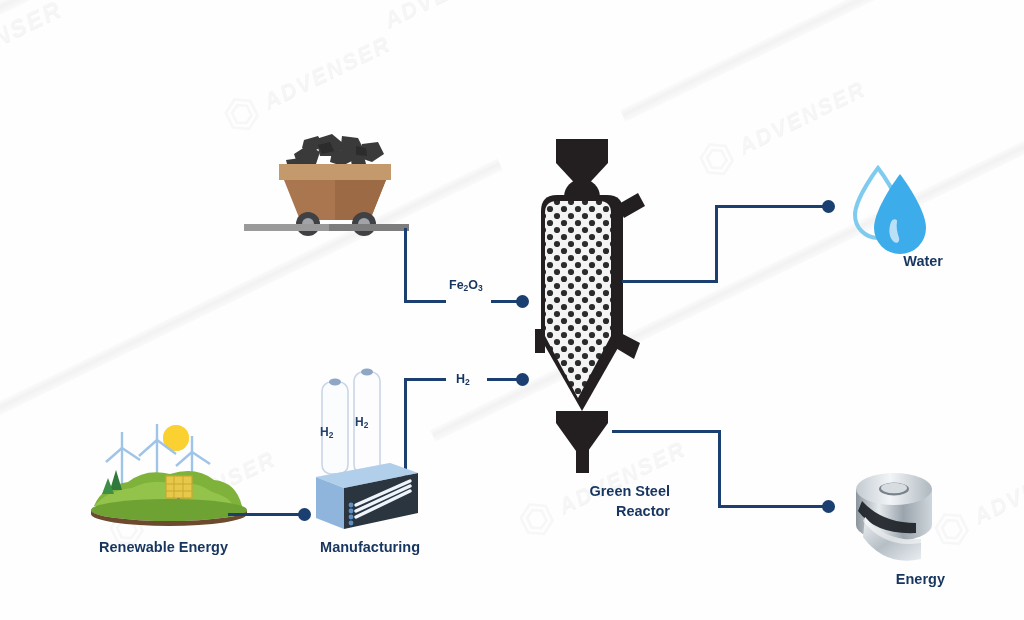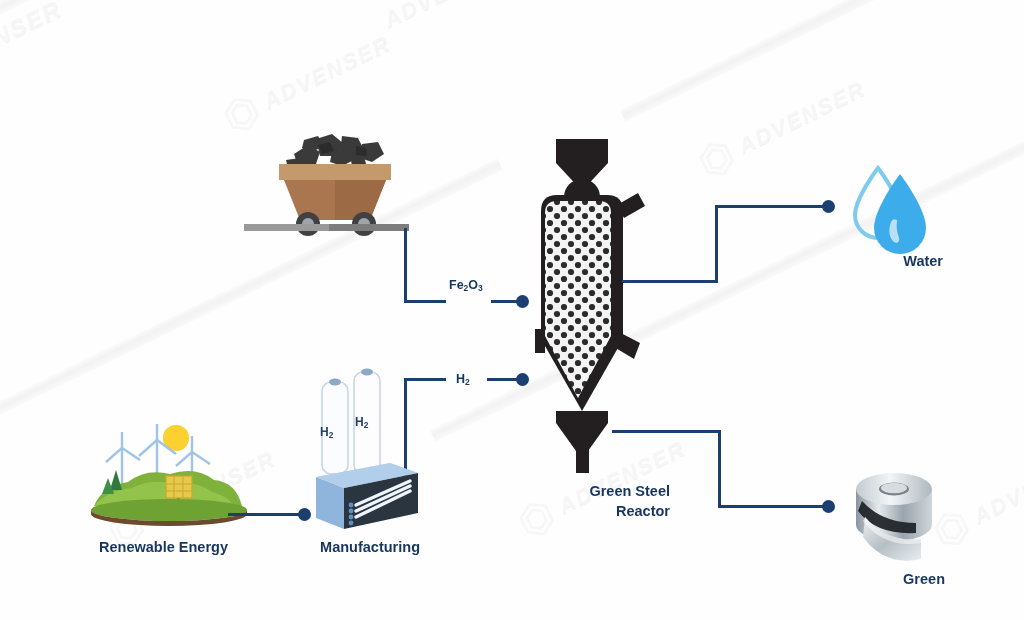--- a/index.html
+++ b/index.html
@@ -269,21 +269,21 @@
     <ellipse cx="46" cy="24" rx="38" ry="16" fill="url(#steelTop)"></ellipse>
 
     <ellipse cx="46" cy="24" rx="15" ry="6.4" fill="#79838c"></ellipse>
     <ellipse cx="46" cy="23" rx="13" ry="5.2" fill="#d6dce0"></ellipse>
 
     <path d="M14 36 q20 22 54 22 l0 10 q-40 2 -58 -22 z" fill="#1d2227" opacity=".92"></path>
 
     <path d="M17 52 q22 26 56 22 l0 20 q-36 8 -58 -22 z" fill="url(#steelTail)"></path>
     <path d="M17 52 q22 26 56 22 l0 4 q-36 6 -58 -22 z" fill="#ffffff" opacity=".5"></path>
   </svg>
-  <div class="lbl" style="left:845px;top:570px;width:100px;">Green</div>
+  <div class="lbl" style="left:845px;top:570px;width:100px;">Energy</div>
 
   <svg class="svg-abs" style="left:84px;top:418px;" width="170" height="112" viewBox="0 0 170 112">
 
     <circle cx="92" cy="20" r="13" fill="#f5c518"></circle>
     <circle cx="92" cy="20" r="13" fill="#ffd942" opacity=".6"></circle>
 
     <g stroke="#9fc4e8" stroke-width="2.4" fill="none">
       <line x1="38" y1="30" x2="38" y2="82"></line>
       <line x1="38" y1="30" x2="22" y2="44"></line>
       <line x1="38" y1="30" x2="56" y2="42"></line>

